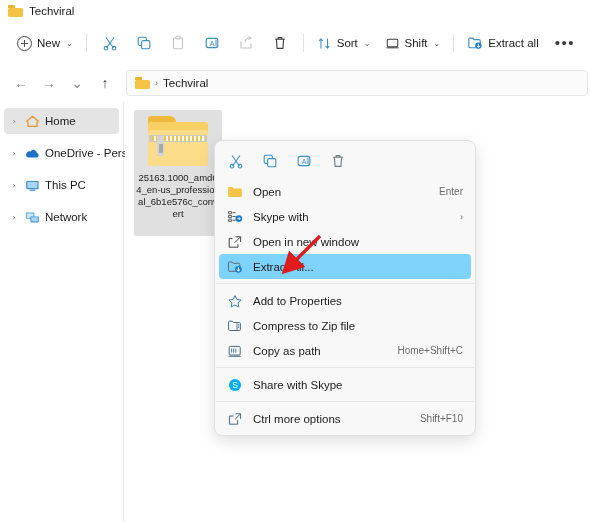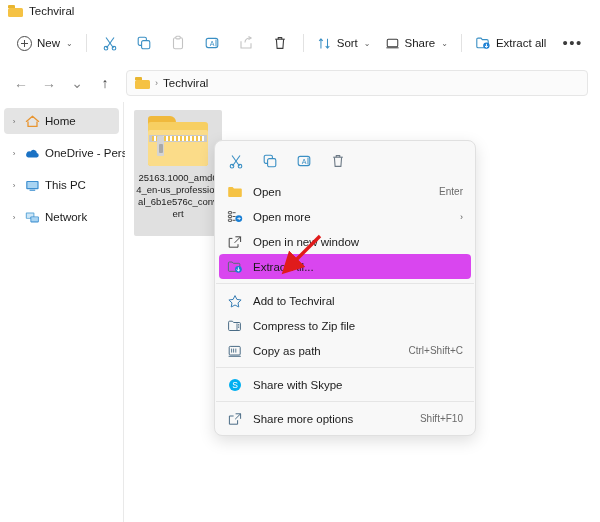--- a/index.html
+++ b/index.html
@@ -152,21 +152,21 @@
     padding: 0 6px; gap: 4px; margin-bottom: 2px;
   }
   .ctx-tool {
     width: 30px; height: 28px; border-radius: 4px;
     display: flex; align-items: center; justify-content: center; cursor: default;
   }
   .ctx-item {
     display: flex; align-items: center; height: 25px;
     margin: 0 4px; padding: 0 8px 0 8px; border-radius: 4px; cursor: default;
   }
-  .ctx-item.hl { background: #d946ef; }
+  .ctx-item.hl { background: #7dd3fc; }
   .ctx-ico { width: 18px; flex: none; display: flex; align-items: center; }
   .ctx-lbl { font-size: 11.5px; color: #1b1b1b; margin-left: 8px; white-space: nowrap; }
   .ctx-acc { margin-left: auto; font-size: 10px; color: #6a6a6a; white-space: nowrap; padding-left: 36px; }
   .ctx-sub { margin-left: auto; font-size: 9px; color: #5a5a5a; }
   .ctx-div { height: 1px; background: #e5e5e5; margin: 4px 1px; }
 
   
   .arrow { position: absolute; left: 275px; top: 230px; pointer-events: none; }
 </style>
 </head>
@@ -266,21 +266,21 @@
       <span class="chev">⌄</span>
     </div>
 
     <div class="cbtn">
       <span class="gly">
         <svg width="15" height="15" viewBox="0 0 16 16" fill="none">
           <rect x="2.4" y="3.4" width="11.2" height="8" rx="1.2" class="ink" stroke-width="1.1"></rect>
           <path d="M1.5 12.6 H14.5" class="ink" stroke-width="1.1"></path>
         </svg>
       </span>
-      <span>Share</span>
+      <span>Shift</span>
       <span class="chev">⌄</span>
     </div>
 
     <div class="cb-sep"></div>
 
     <div class="cbtn">
       <span class="gly">
         <svg width="16" height="16" viewBox="0 0 16 16" fill="none">
           <path d="M1.8 4.4 a1.3 1.3 0 0 1 1.3-1.3 H6 l1.3 1.5 h4.6 a1.3 1.3 0 0 1 1.3 1.3 v5.6 a1.3 1.3 0 0 1 -1.3 1.3 H3.1 a1.3 1.3 0 0 1 -1.3 -1.3 Z" class="blue" stroke-width="1.1" fill="none"></path>
           <circle cx="11.4" cy="10.6" r="3.2" fill="#1a7fd4"></circle>
@@ -431,21 +431,21 @@
       <span class="ctx-ico">
         <svg width="16" height="14" viewBox="0 0 16 14" fill="none">
           <rect x="1.4" y="1.6" width="3.2" height="2.2" rx="0.4" stroke="#444" stroke-width="0.9"></rect>
           <rect x="1.4" y="5.4" width="3.2" height="2.2" rx="0.4" stroke="#444" stroke-width="0.9"></rect>
           <rect x="1.4" y="9.2" width="3.2" height="2.2" rx="0.4" stroke="#444" stroke-width="0.9"></rect>
           <path d="M5.6 2.7 H8.6 M5.6 6.5 H8.6 M5.6 10.3 H8.6" stroke="#444" stroke-width="0.9"></path>
           <circle cx="11.8" cy="8.6" r="3.4" fill="#1a7fd4"></circle>
           <path d="M10.4 8.6 h2.8 M11.9 7.3 l1.3 1.3 l-1.3 1.3" stroke="#fff" stroke-width="0.9" fill="none" stroke-linejoin="round"></path>
         </svg>
       </span>
-      <span class="ctx-lbl">Open more</span>
+      <span class="ctx-lbl">Skype with</span>
       <span class="ctx-sub">›</span>
     </div>
 
     <div class="ctx-item">
       <span class="ctx-ico">
         <svg width="16" height="14" viewBox="0 0 16 14" fill="none">
           <path d="M8.4 1.8 H13.6 V7" stroke="#444" stroke-width="1" stroke-linejoin="round"></path>
           <path d="M13.6 1.8 L7.6 7.8" stroke="#444" stroke-width="1"></path>
           <path d="M11 9.2 V12.2 H2.2 V3.4 H5.4" stroke="#444" stroke-width="1" stroke-linejoin="round"></path>
         </svg>
@@ -467,21 +467,21 @@
     <div class="ctx-div"></div>
 
 
 
     <div class="ctx-item">
       <span class="ctx-ico">
         <svg width="16" height="14" viewBox="0 0 16 14" fill="none">
           <path d="M8 1.6 L9.9 5.4 L14.1 6 L11 8.9 L11.8 13 L8 11 L4.2 13 L5 8.9 L1.9 6 L6.1 5.4 Z" stroke="#3a7fb5" stroke-width="1" stroke-linejoin="round" fill="none"></path>
         </svg>
       </span>
-      <span class="ctx-lbl">Add to Techviral</span>
+      <span class="ctx-lbl">Add to Properties</span>
     </div>
 
     <div class="ctx-item">
       <span class="ctx-ico">
         <svg width="16" height="14" viewBox="0 0 16 14" fill="none">
           <path d="M1.6 3.2 a1 1 0 0 1 1 -1 H5.4 L6.6 3.5 h5.8 a1 1 0 0 1 1 1 v6 a1 1 0 0 1 -1 1 H2.6 a1 1 0 0 1 -1 -1 Z" stroke="#4a6c86" stroke-width="1" fill="none"></path>
           <path d="M10 4.4 V11.3" stroke="#4a6c86" stroke-width="0.9"></path>
           <path d="M11.1 5.6 h1.1 M11.1 7 h1.1 M11.1 8.4 h1.1" stroke="#4a6c86" stroke-width="0.9"></path>
         </svg>
       </span>
@@ -490,21 +490,21 @@
 
     <div class="ctx-item">
       <span class="ctx-ico">
         <svg width="16" height="14" viewBox="0 0 16 14" fill="none">
           <rect x="2.2" y="2.4" width="11" height="8.6" rx="1" stroke="#4a6c86" stroke-width="1" fill="none"></rect>
           <path d="M4.6 4.6 V8.6 M6.6 4.6 V8.6 M8.8 4.6 V8.6" stroke="#4a6c86" stroke-width="0.9"></path>
           <path d="M1.6 12.3 H13.8" stroke="#4a6c86" stroke-width="1"></path>
         </svg>
       </span>
       <span class="ctx-lbl">Copy as path</span>
-      <span class="ctx-acc">Ctrl+Shift+C</span>
+      <span class="ctx-acc">Home+Shift+C</span>
     </div>
 
 
     <div class="ctx-div"></div>
 
     <div class="ctx-item">
       <span class="ctx-ico">
         <svg width="16" height="14" viewBox="0 0 16 14" fill="none">
           <circle cx="8" cy="7" r="6" fill="#00aff0"></circle>
           <text x="8" y="10.3" font-size="8.5" fill="#ffffff" text-anchor="middle" font-family="Liberation Sans, sans-serif">S</text>
@@ -516,21 +516,21 @@
     <div class="ctx-div"></div>
 
     <div class="ctx-item">
       <span class="ctx-ico">
         <svg width="16" height="14" viewBox="0 0 16 14" fill="none">
           <path d="M8.6 1.8 H13.6 V6.8" stroke="#4a6c86" stroke-width="1" stroke-linejoin="round"></path>
           <path d="M13.6 1.8 L8.2 7.2" stroke="#4a6c86" stroke-width="1"></path>
           <path d="M6.6 4 H2.4 V12.2 H10.6 V8.2" stroke="#4a6c86" stroke-width="1" stroke-linejoin="round"></path>
         </svg>
       </span>
-      <span class="ctx-lbl">Share more options</span>
+      <span class="ctx-lbl">Ctrl more options</span>
       <span class="ctx-acc">Shift+F10</span>
     </div>
 
   </div>
 
   <svg class="arrow" width="60" height="50" viewBox="0 0 60 50">
     <defs>
       <marker id="ah" markerWidth="7" markerHeight="7" refX="2.2" refY="3.4" orient="auto">
         <path d="M0,0 L6.5,3.4 L0,6.8 Z" fill="#e01b1b"></path>
       </marker>

